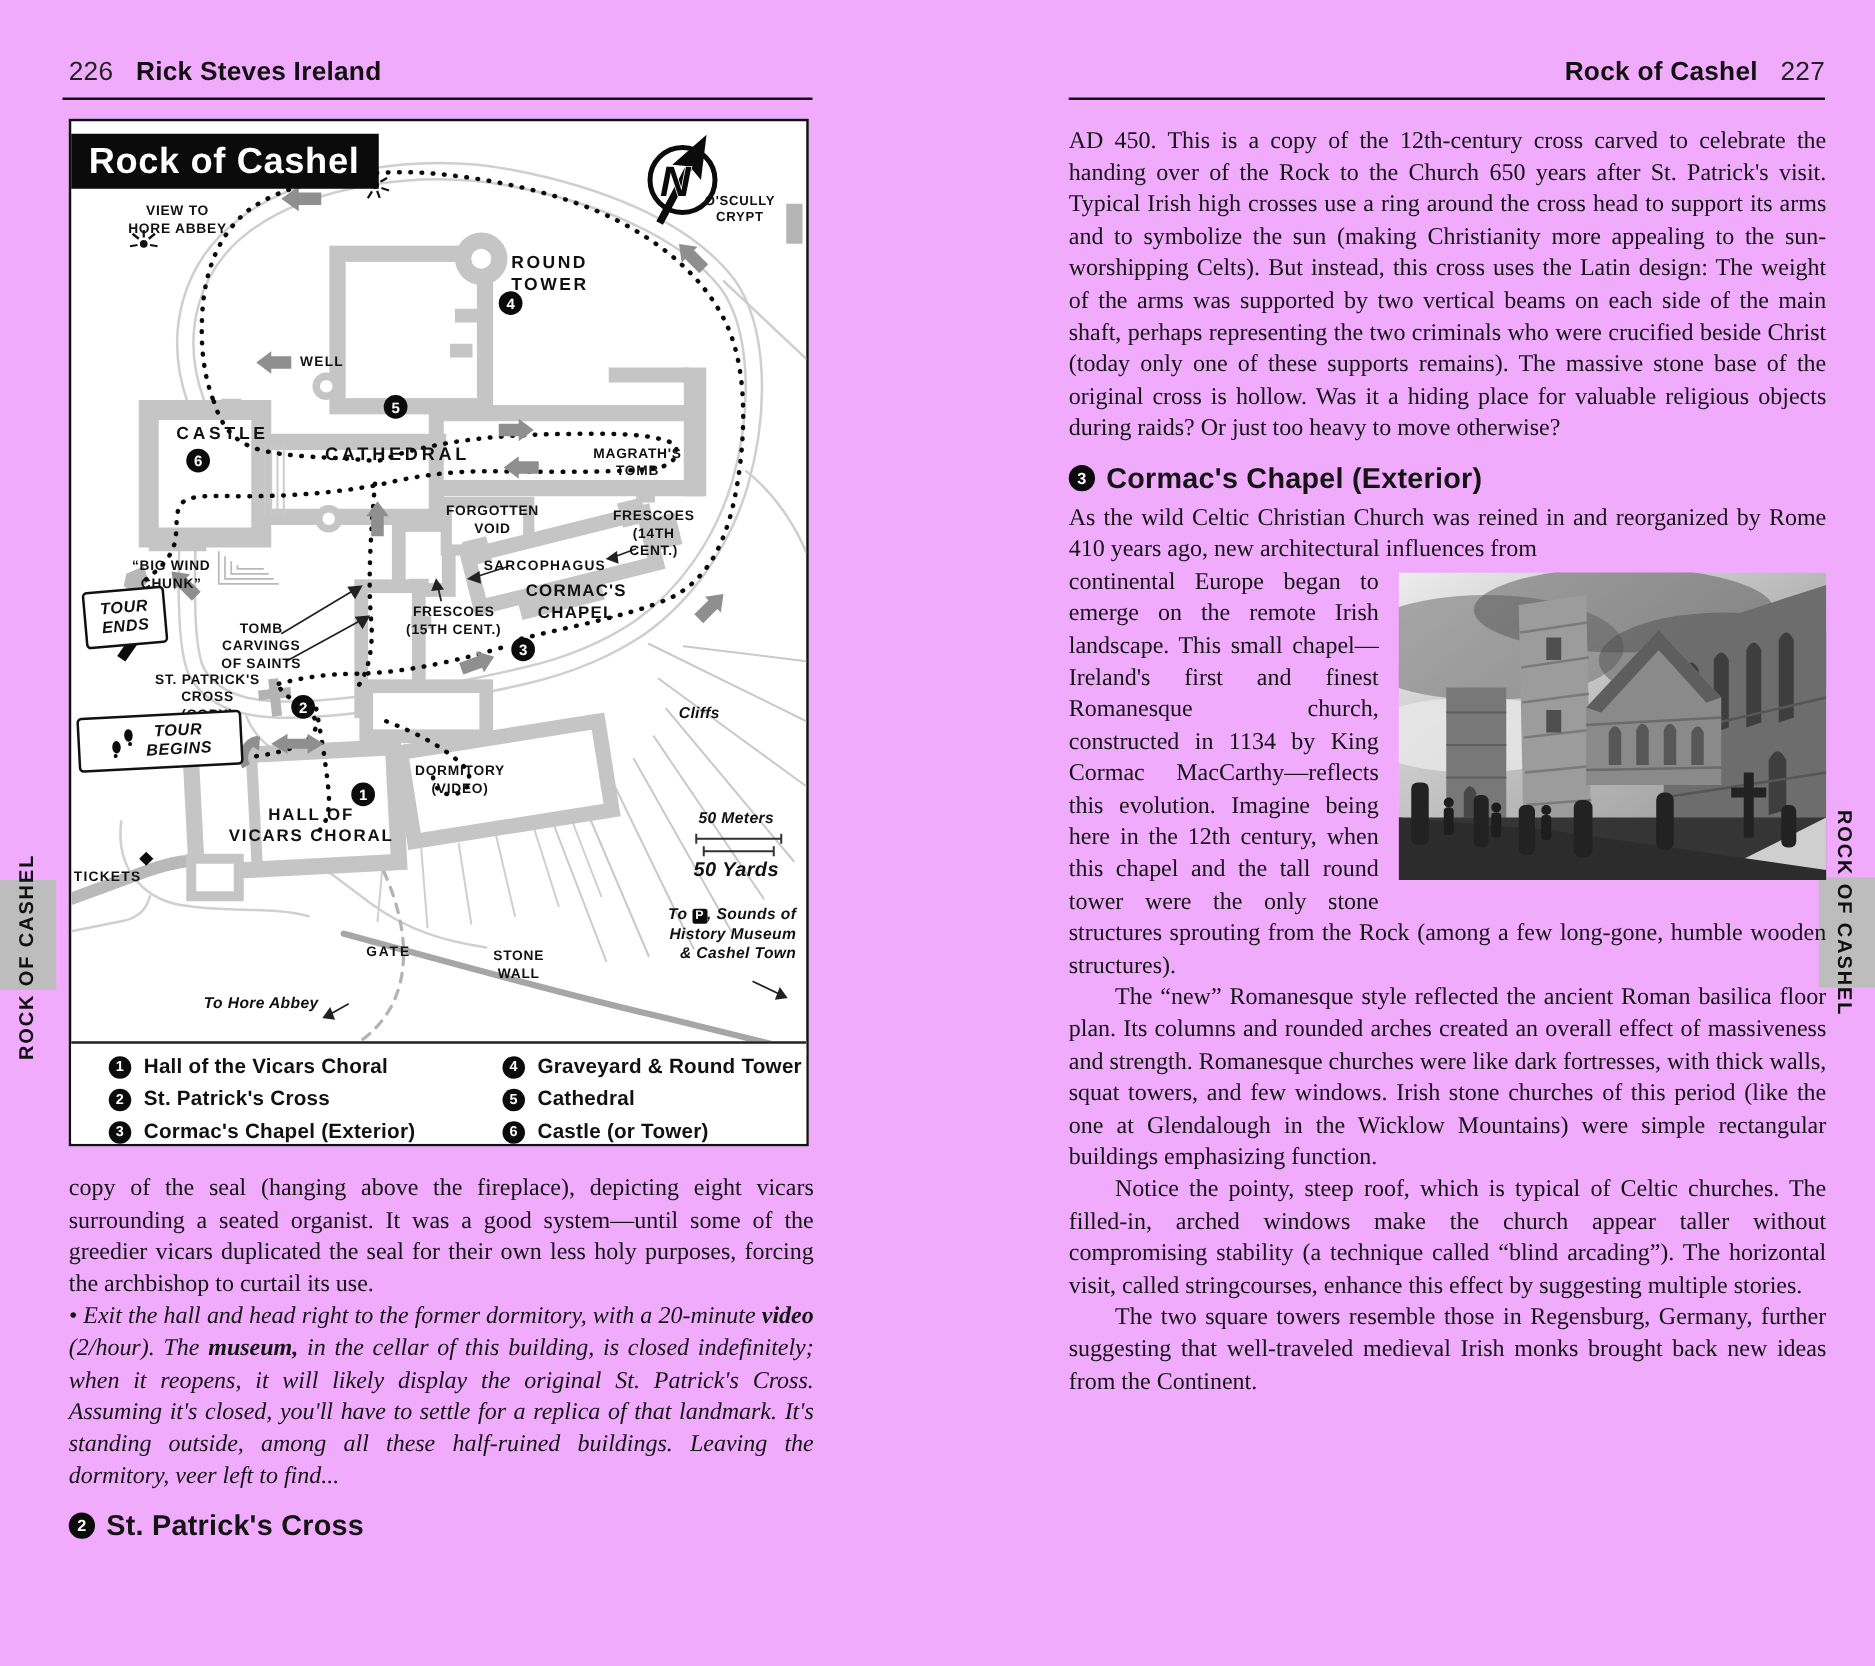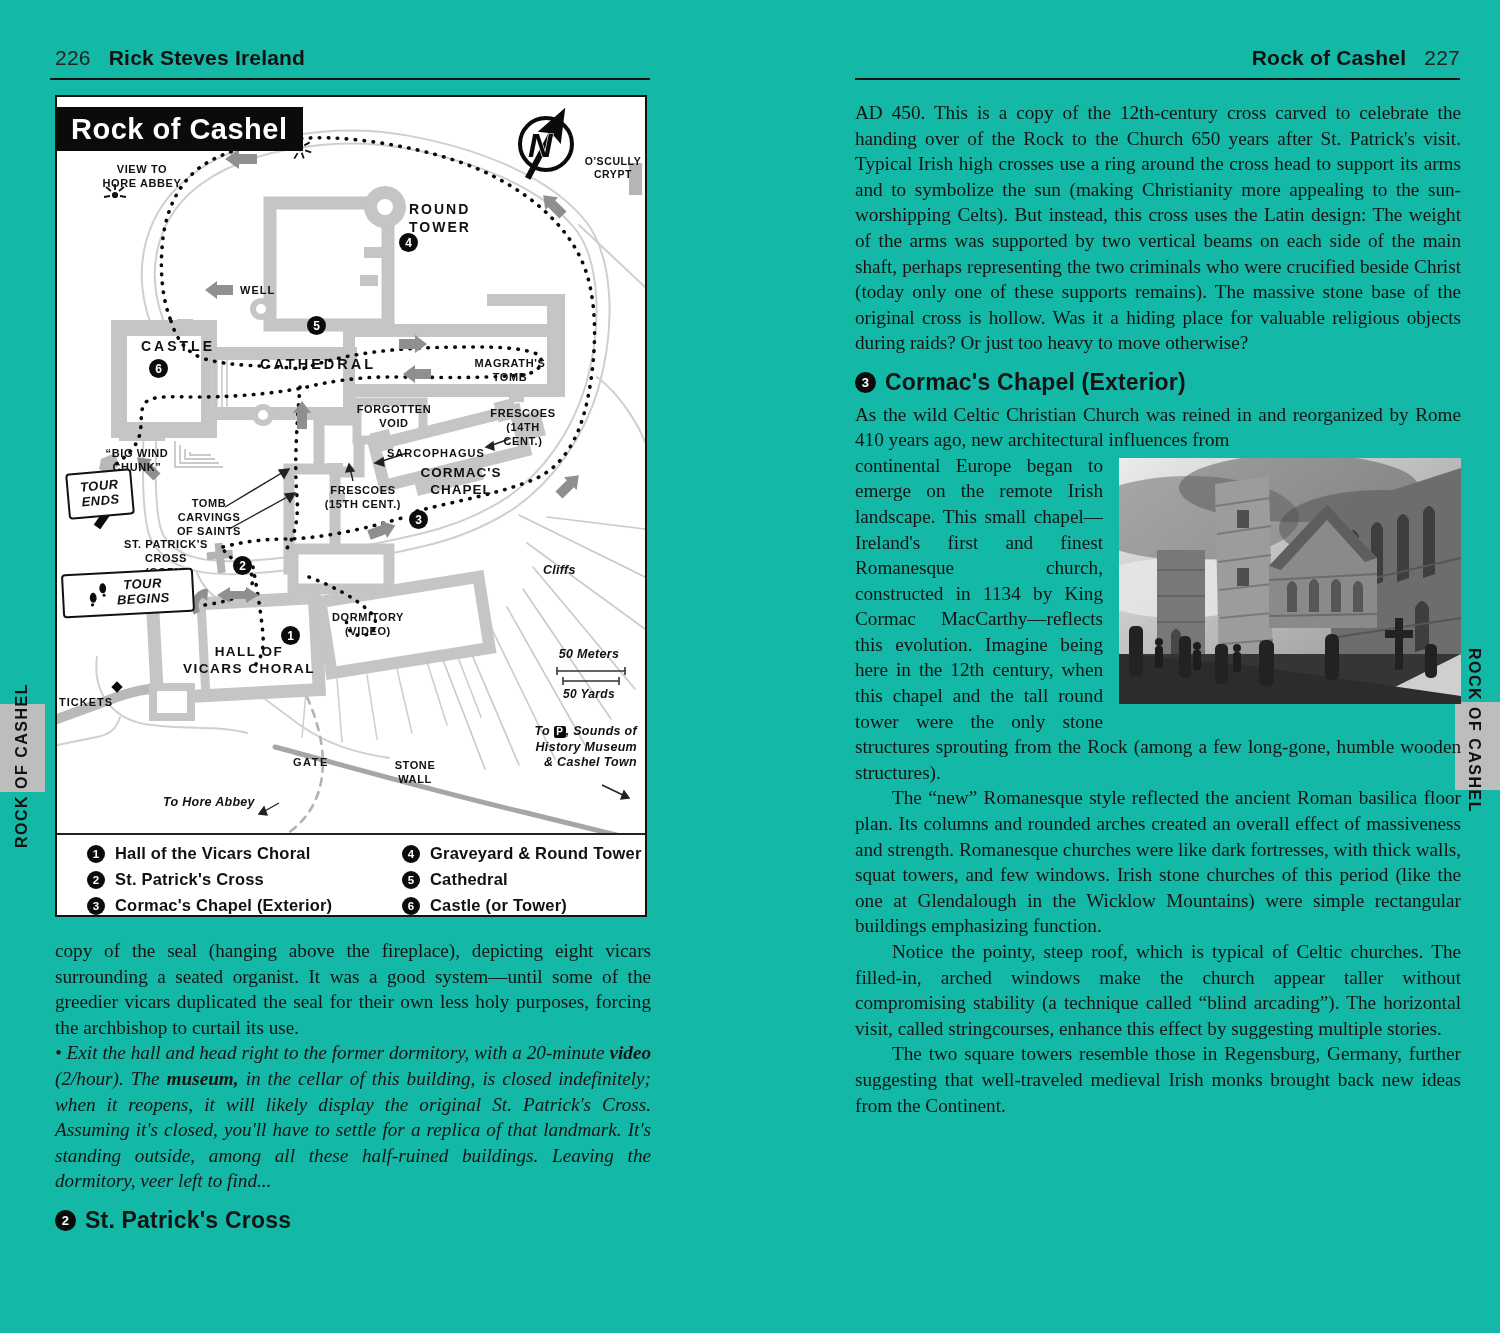--- a/index.html
+++ b/index.html
@@ -1,16 +1,16 @@
 <!DOCTYPE html>
 <html><head>
 <meta charset="utf-8">
 <style>
   html,body{margin:0;padding:0;background:#ffffff;}
-  #canvas{position:relative;width:1500px;height:1333px;background:#14b8a6;color:#111;
+  #canvas{position:relative;width:1500px;height:1333px;background:#f0abfc;color:#111;
           font-family:"Liberation Sans",sans-serif;overflow:hidden;}
 
   
   .pghead{position:absolute;top:46px;font-size:21px;letter-spacing:.2px;}
   .pghead .pgnum{font-weight:normal;color:#222;}
   .pghead .pgtitle{font-weight:bold;}
   .headrule{position:absolute;top:78px;height:2px;background:#111;}
 
   
   .tabband{position:absolute;width:45px;height:88px;background:#bdbdbd;}
@@ -291,21 +291,21 @@
           <polygon points="489,6 502,40 492,36 492,86 486,86 486,36 476,40"></polygon>
         </g>
         <text x="471" y="60" font-family="Liberation Sans, sans-serif" font-size="34" font-weight="bold" font-style="italic" fill="#0b0b0b" stroke="#ffffff" stroke-width="1.2" paint-order="stroke">N</text>
       </g>
     </svg>
 
     <div class="maptitle">Rock of Cashel</div>
 
     <div class="mlabel" style="left:40px;top:66px;width:90px;">VIEW TO
 HORE ABBEY</div>
-    <div class="mlabel" style="left:524px;top:58px;width:64px;font-size:10.5px;">O'SCULLY
+    <div class="mlabel" style="left:503px;top:58px;width:64px;font-size:10.5px;">O'SCULLY
 CRYPT</div>
     <div class="mlabel" style="left:352px;top:104px;font-size:14px;letter-spacing:2px;text-align:left;">ROUND
 TOWER</div>
     <div class="mlabel" style="left:183px;top:187px;letter-spacing:1px;">WELL</div>
     <div class="mlabel" style="left:84px;top:241px;font-size:14px;letter-spacing:3px;">CASTLE</div>
     <div class="mlabel" style="left:203px;top:258px;font-size:14.5px;letter-spacing:3px;">CATHEDRAL</div>
     <div class="mlabel" style="left:413px;top:260px;width:80px;">MAGRATH'S
 TOMB</div>
     <div class="mlabel" style="left:296px;top:306px;width:82px;">FORGOTTEN
 VOID</div>
@@ -338,21 +338,21 @@
       </svg>
       <span>TOUR
 BEGINS</span>
     </div>
     <div class="mlabel it" style="left:486px;top:466px;font-size:12.5px;">Cliffs</div>
     <div class="mlabel" style="left:123px;top:547px;width:138px;font-size:13.5px;letter-spacing:1.5px;">HALL OF
 VICARS CHORAL</div>
     <div class="mlabel" style="left:266px;top:514px;width:90px;">DORMITORY
 (VIDEO)</div>
     <div class="mlabel it" style="left:492px;top:550px;width:80px;font-size:12.5px;">50 Meters</div>
-    <div class="mlabel it" style="left:492px;top:590px;width:80px;font-size:12px;">50 Yards</div>
+    <div class="mlabel it" style="left:492px;top:590px;width:80px;font-size:16px;">50 Yards</div>
     <div class="mlabel" style="left:2px;top:599px;letter-spacing:1px;">TICKETS</div>
     <div class="mlabel" style="left:236px;top:659px;letter-spacing:1.5px;">GATE</div>
     <div class="mlabel" style="left:328px;top:662px;width:60px;">STONE
 WALL</div>
     <div class="mlabel it" style="left:450px;top:627px;width:130px;text-align:right;font-size:12.5px;"><span>To </span><span class="pbox">P</span><span>, Sounds of
 History Museum
 &amp; Cashel Town</span></div>
     <div class="mlabel it" style="left:106px;top:698px;font-size:12.5px;">To Hore Abbey</div>
 
     <div class="badge" style="left:224px;top:529px;">1</div>

